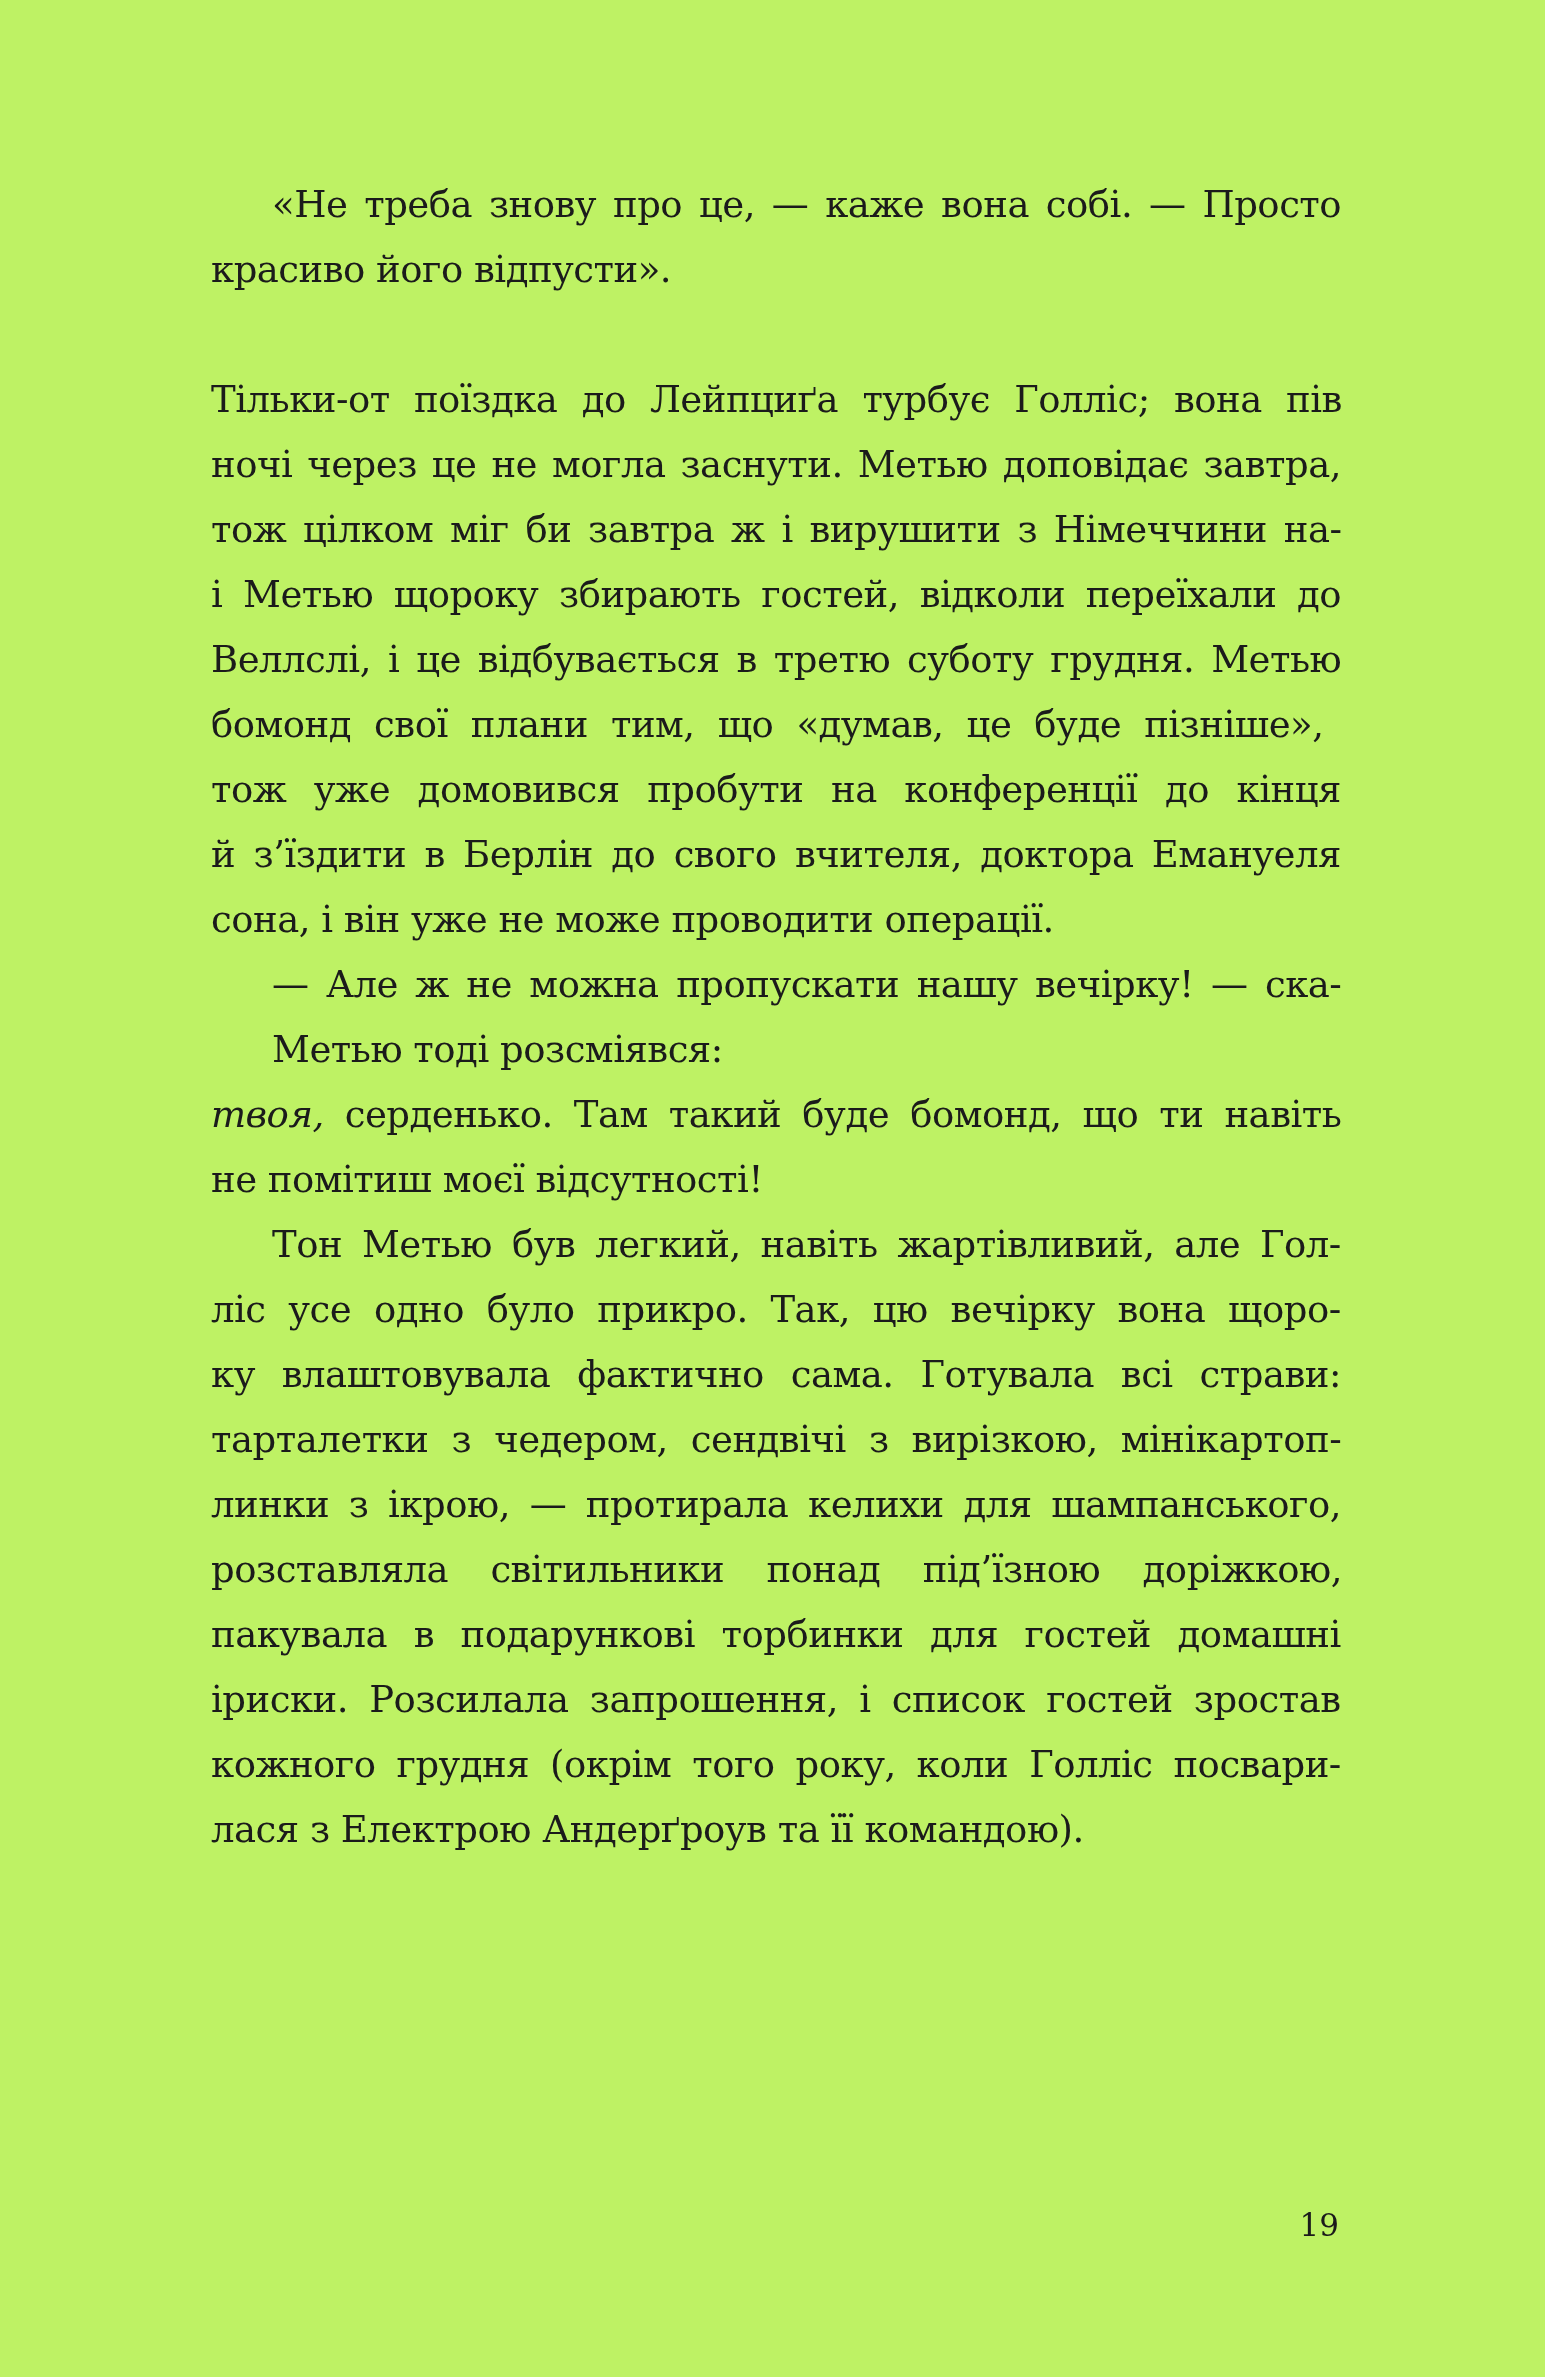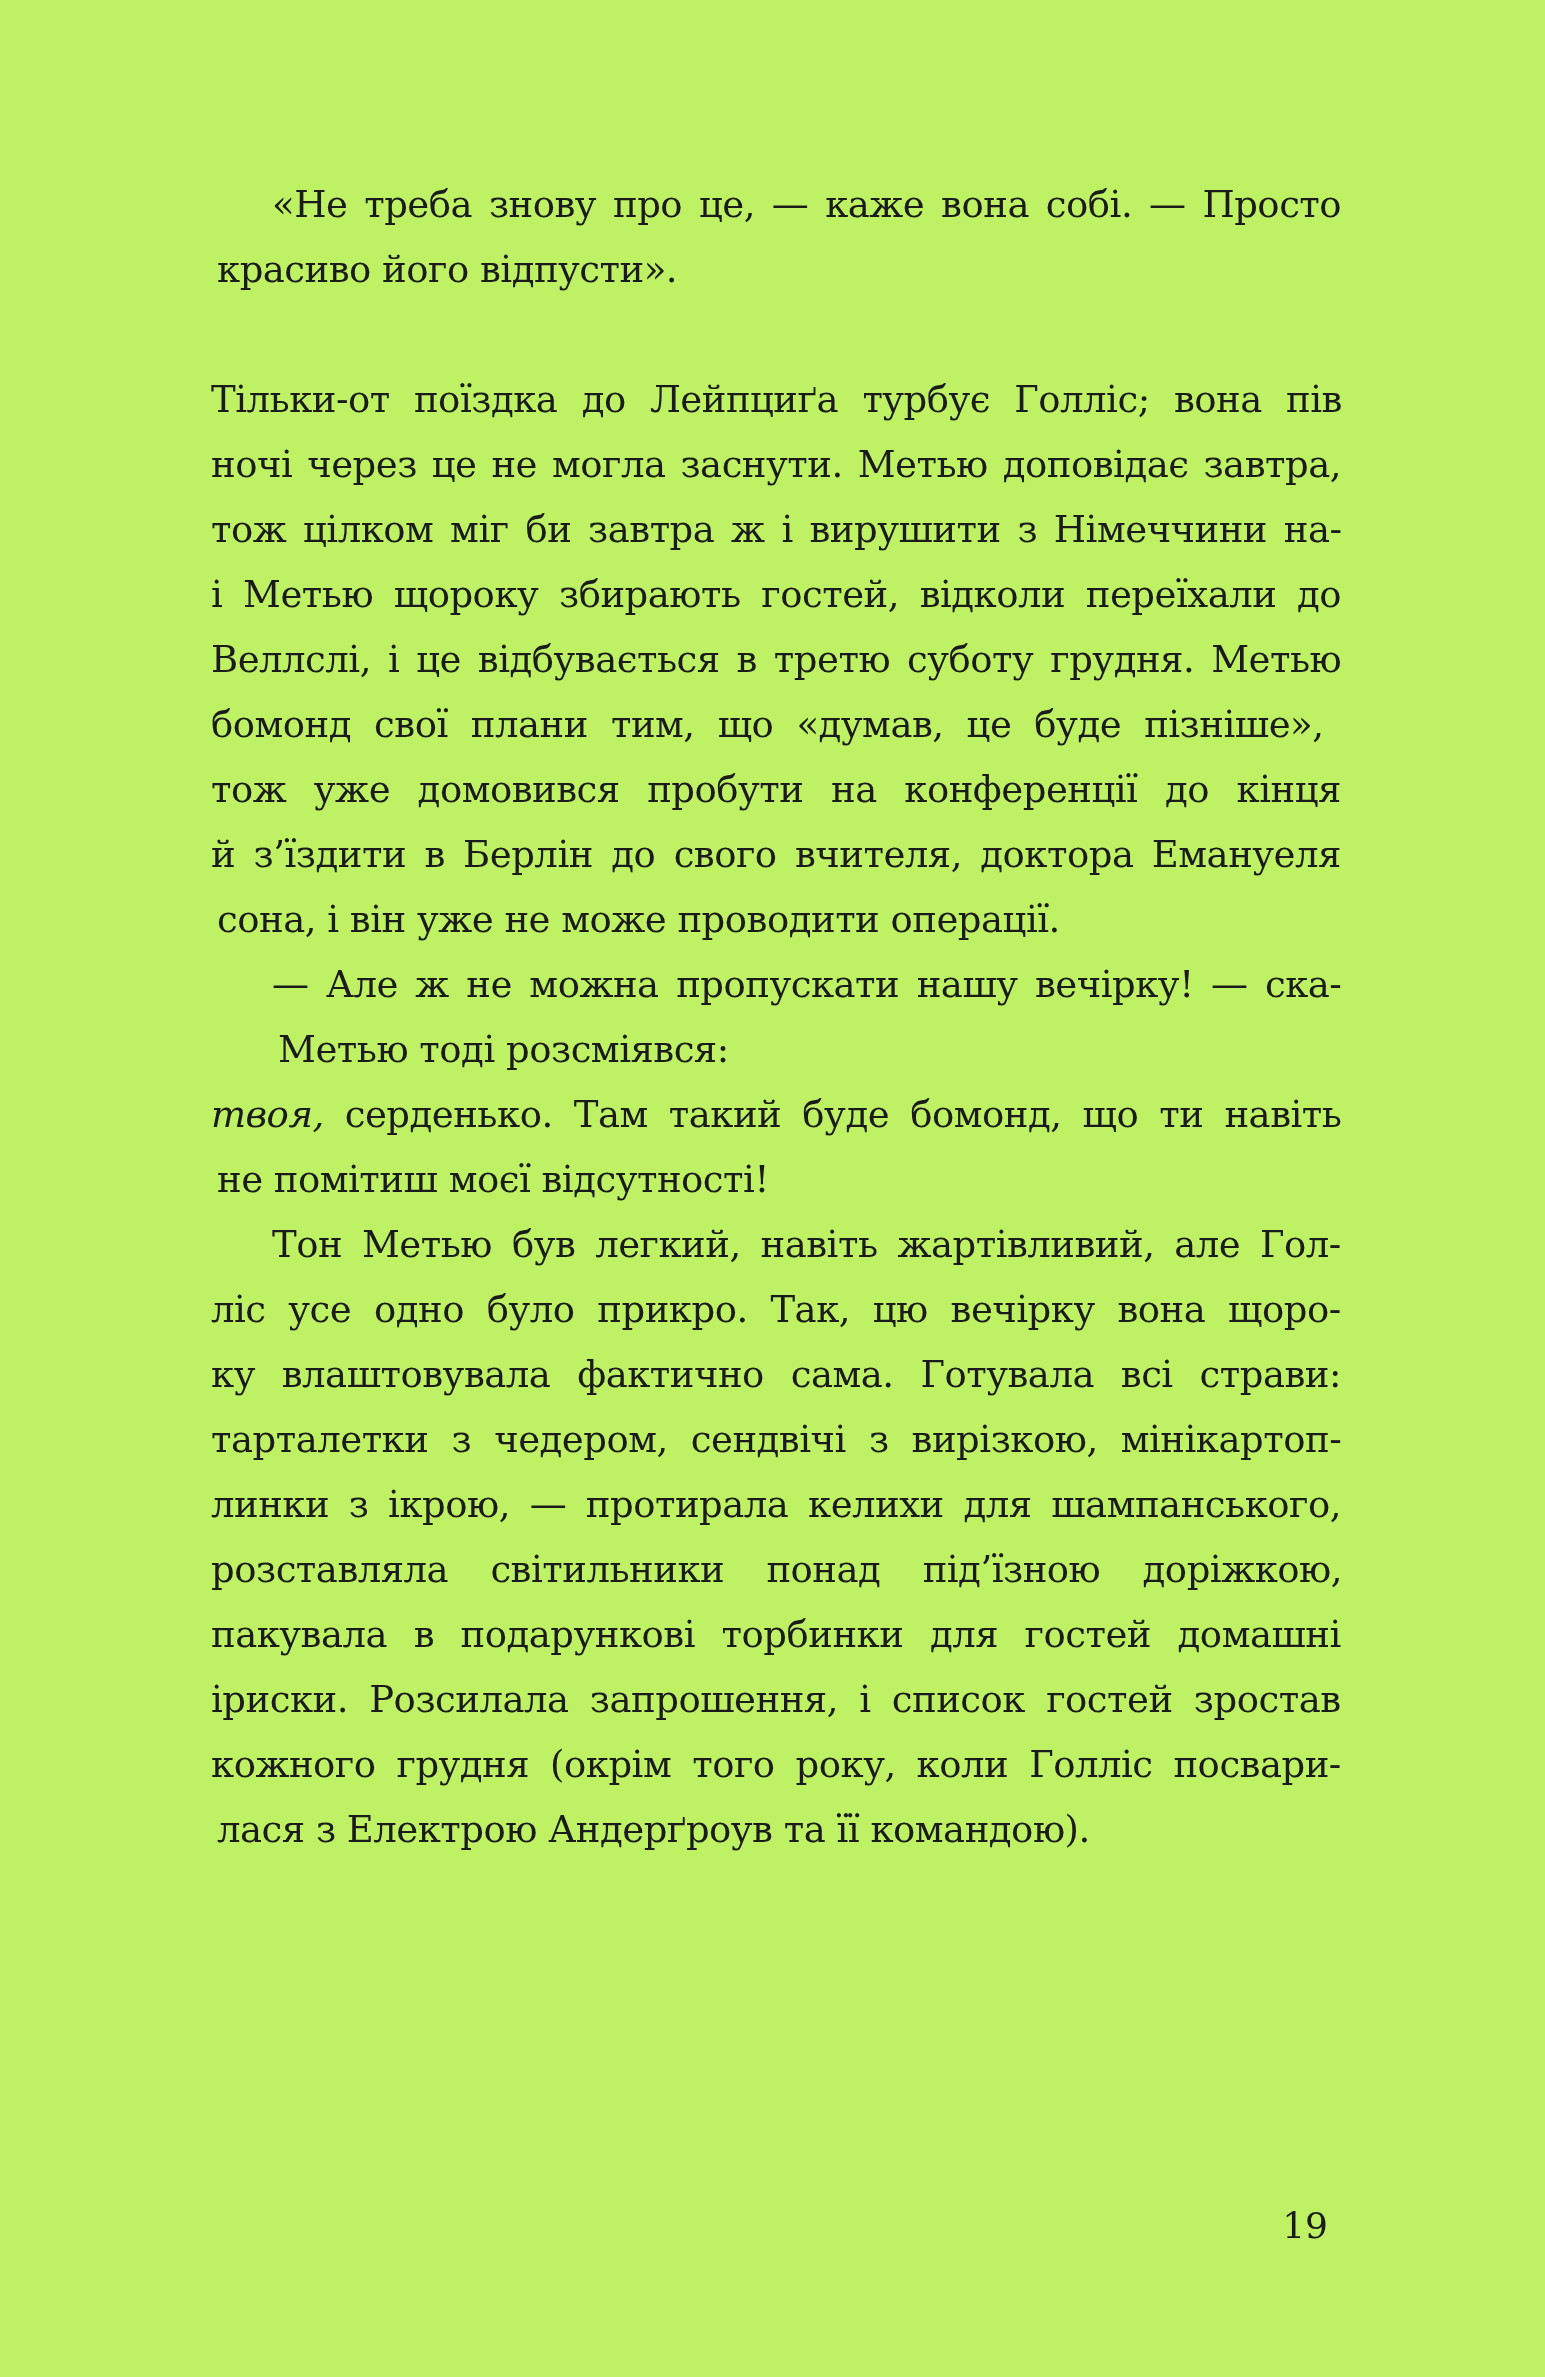--- a/index.html
+++ b/index.html
@@ -33,37 +33,36 @@
   .line {
     display: block;
     height: 65px;
     white-space: nowrap;
     text-align: justify;
     text-align-last: justify;
     letter-spacing: -0.5px;
   }
   .line.last {
     text-align-last: left;
-    margin-left: 6px;
   }
   .line.indent {
     padding-left: 61px;
   }
   .line.blank {
     height: 65px;
   }
   .line em {
     font-style: italic;
   }
   .page-number {
     position: absolute;
-    right: 217px;
+    right: 206px;
     top: 2207px;
     font-family: "DejaVu Serif", "Liberation Serif", serif;
-    font-size: 36px;
+    font-size: 31px;
     line-height: 37px;
     color: #1b1b1b;
   }
 </style>
 </head>
 <body>
 
 <div class="page">
   <div class="text-column">
 

